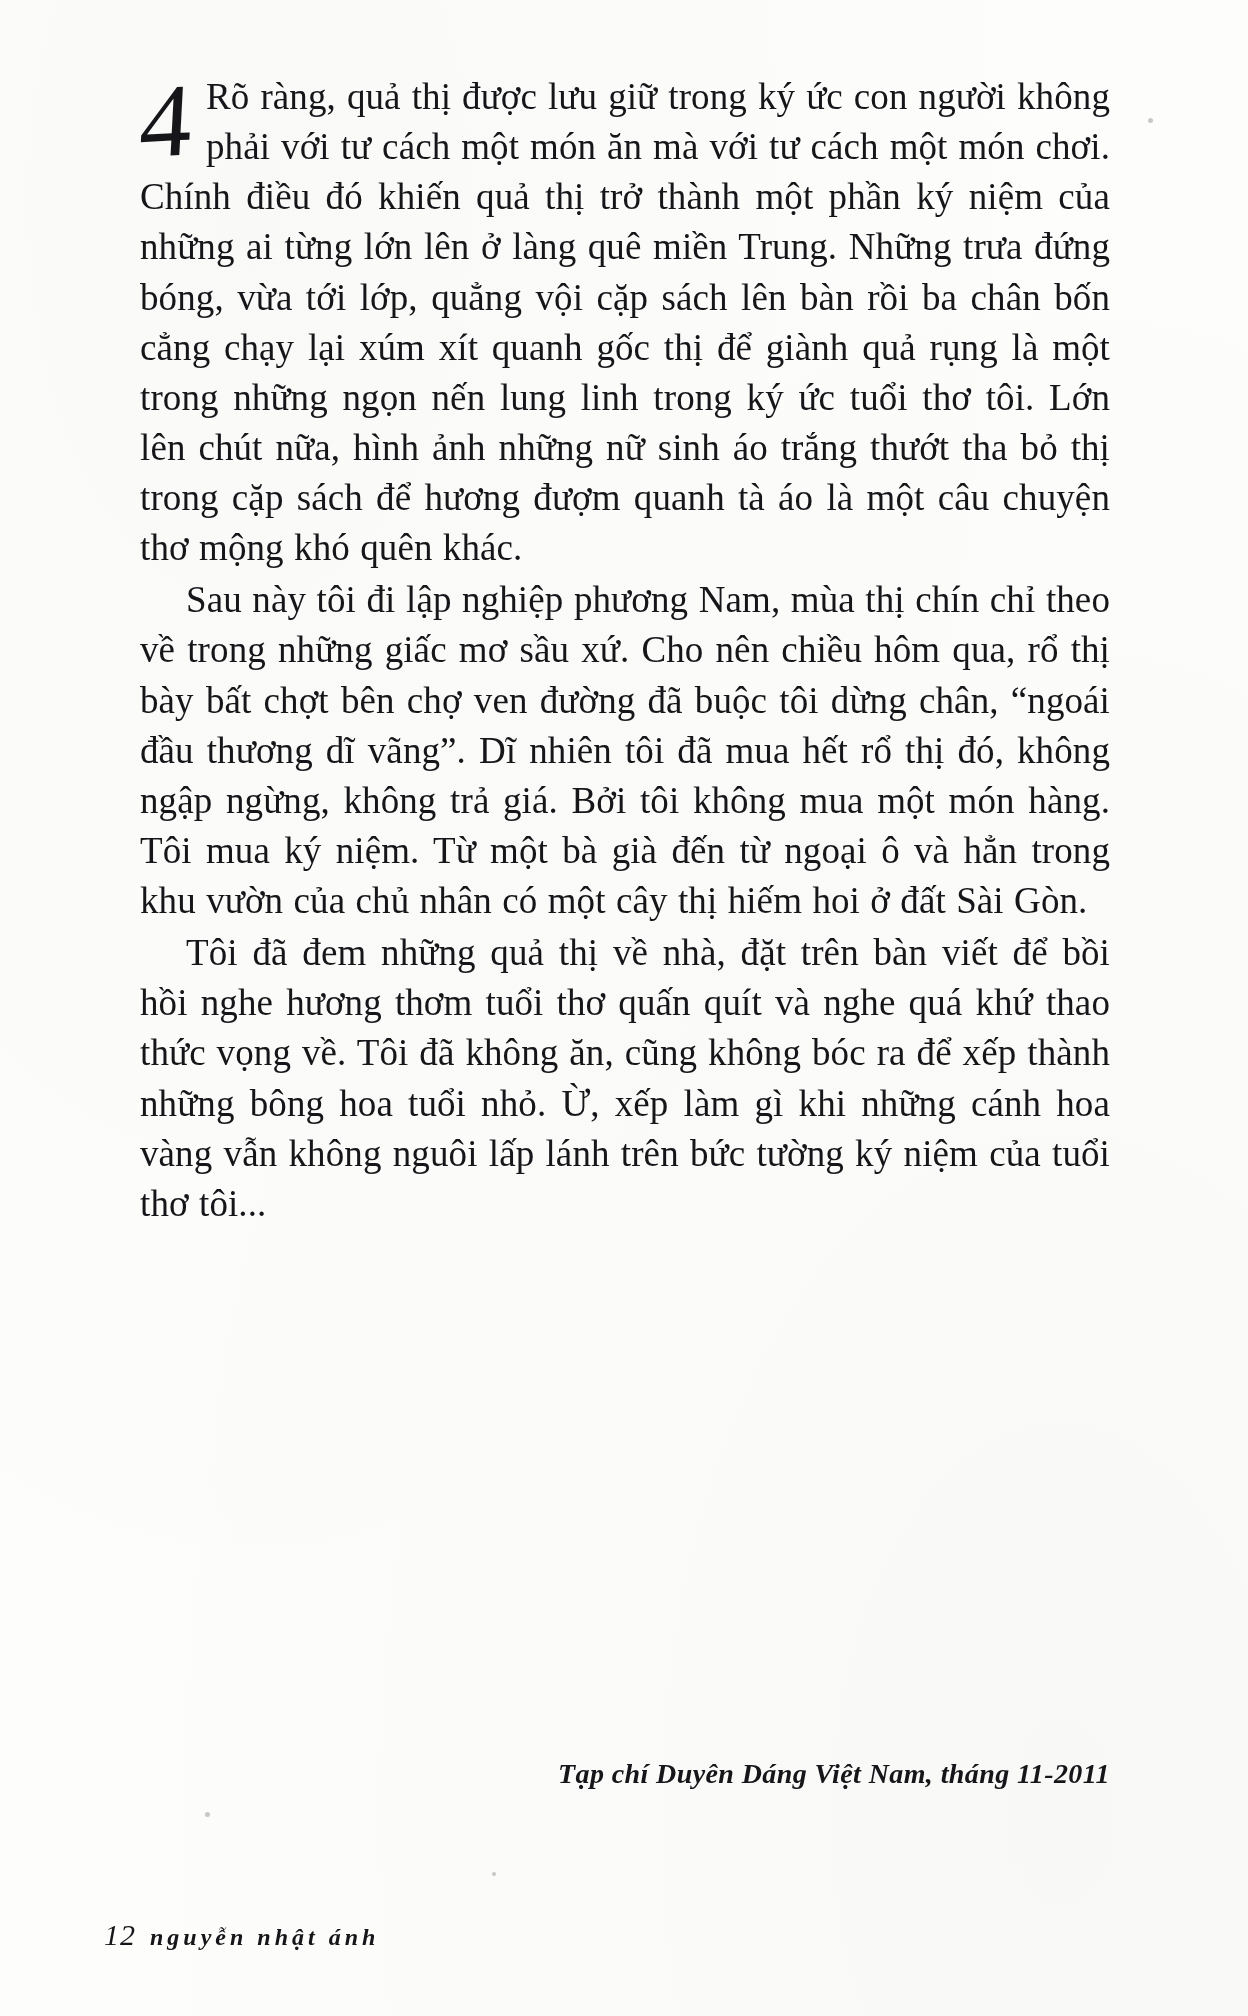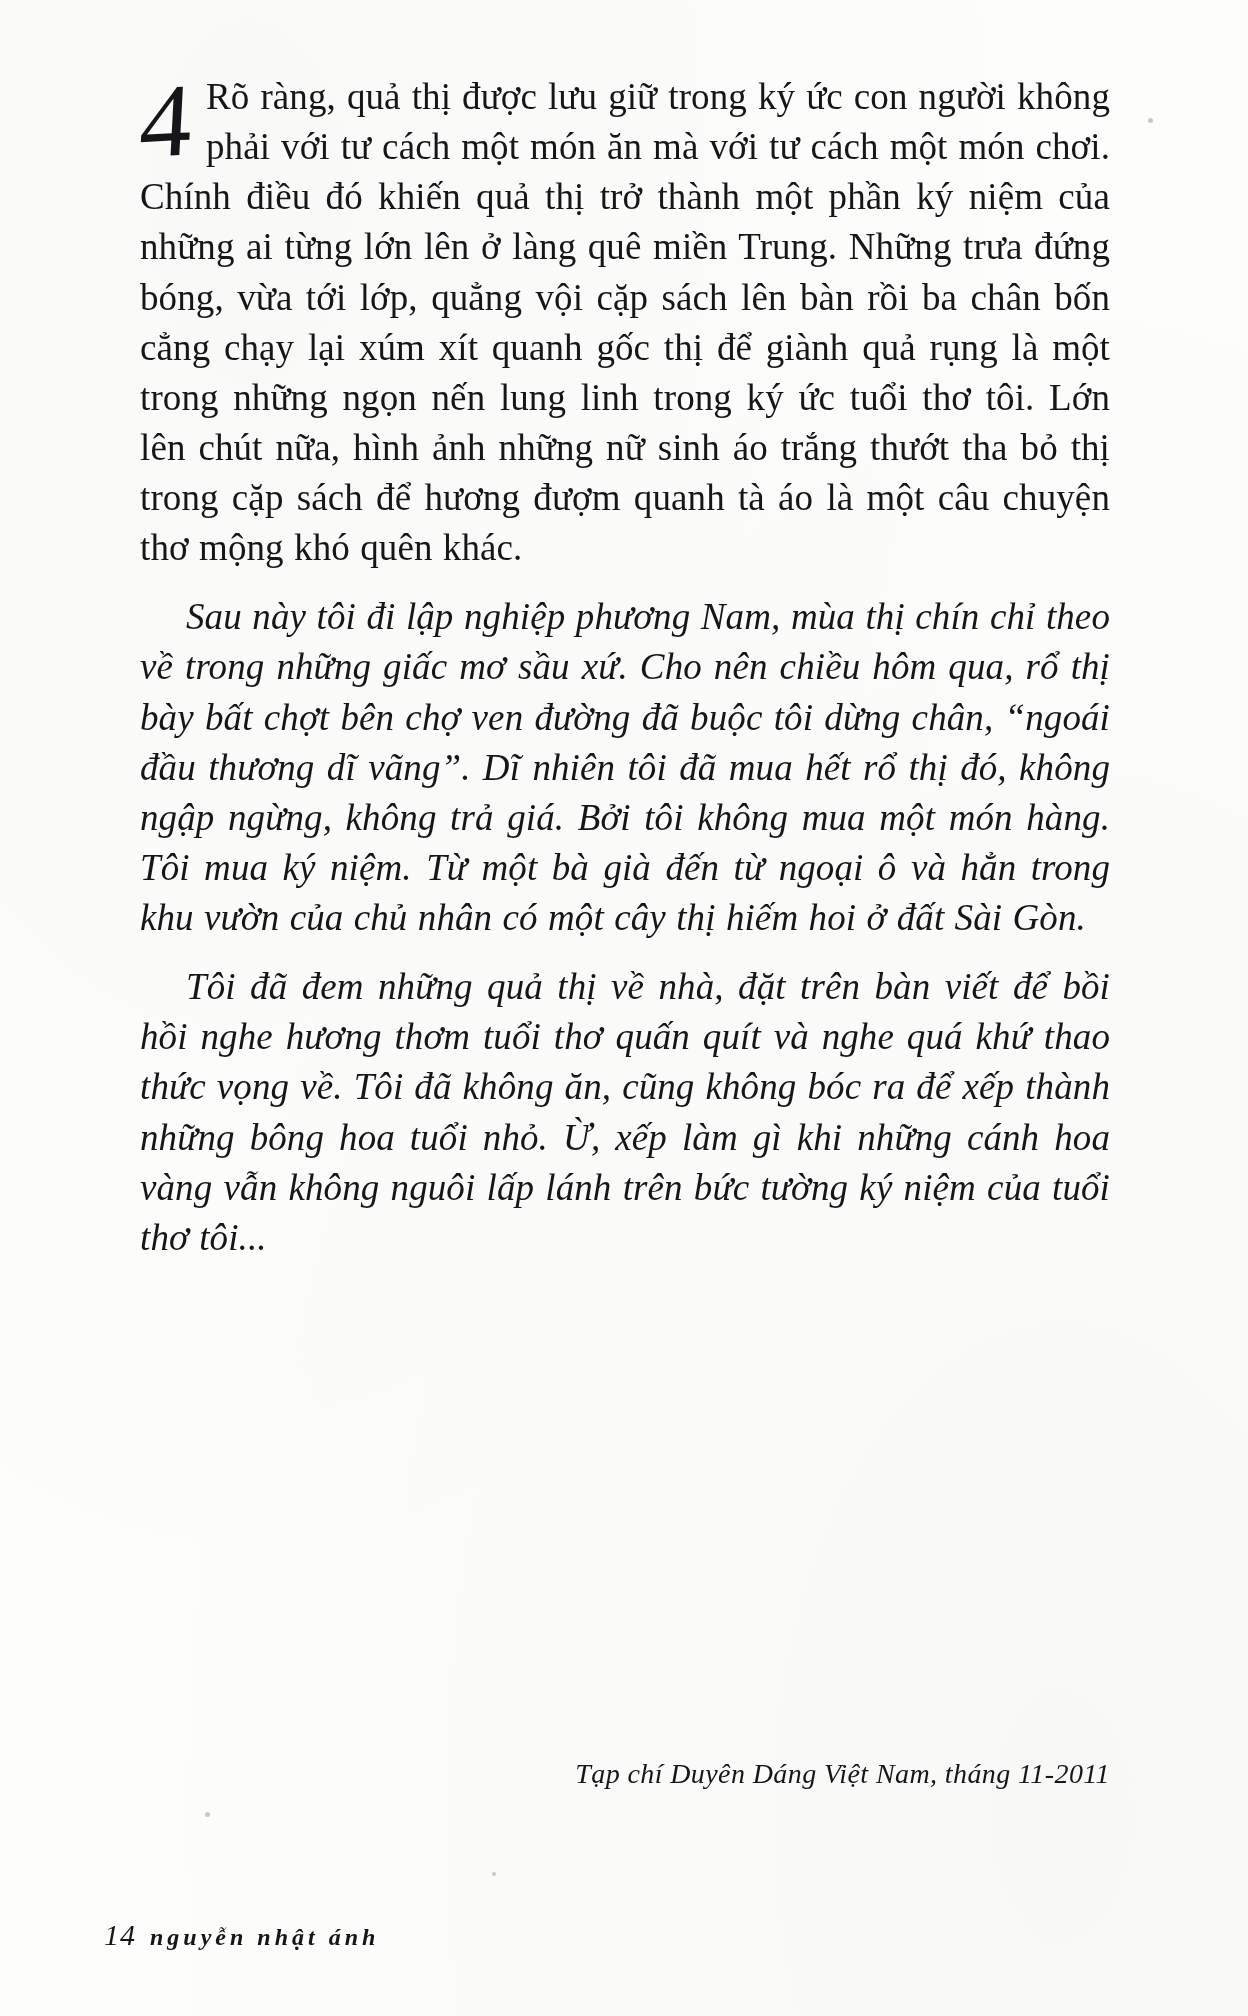--- a/index.html
+++ b/index.html
@@ -58,37 +58,36 @@
     font-size: 37px;
     line-height: 1.355;
     text-align: justify;
     text-justify: inter-word;
     letter-spacing: 0.1px;
     word-spacing: 1px;
   }
 
   p.para + p.para {
     text-indent: 46px;
-    margin-top: 19px;
-    font-style: italic;
+    margin-top: 2px;
   }
 
   .it {
   }
 
   .source-line {
     position: absolute;
     left: 140px;
     top: 1758px;
     width: 970px;
     text-align: right;
     padding-right: 10px;
     font-size: 28px;
     font-style: italic;
-    font-weight: 400;
+    font-weight: 700;
     letter-spacing: 0.4px;
   }
 
   .folio {
     position: absolute;
     left: 104px;
     top: 1918px;
     display: flex;
     align-items: baseline;
     gap: 14px;
@@ -129,17 +128,17 @@
 
     <p class="para" id="para-1"><span>Rõ ràng, quả thị được lưu giữ trong ký ức con người không phải với tư cách một </span><span class="it">món ăn</span><span> mà với tư cách một </span><span class="it">món chơi</span><span>. Chính điều đó khiến quả thị trở thành một phần ký niệm của những ai từng lớn lên ở làng quê miền Trung. Những trưa đứng bóng, vừa tới lớp, quẳng vội cặp sách lên bàn rồi ba chân bốn cẳng chạy lại xúm xít quanh gốc thị để giành quả rụng là một trong những ngọn nến lung linh trong ký ức tuổi thơ tôi. Lớn lên chút nữa, hình ảnh những nữ sinh áo trắng thướt tha bỏ thị trong cặp sách để hương đượm quanh tà áo là một câu chuyện thơ mộng khó quên khác.</span></p>
     <p class="para" id="para-2"><span>Sau này tôi đi lập nghiệp phương Nam, mùa thị chín chỉ theo về trong những giấc mơ sầu xứ. Cho nên chiều hôm qua, rổ thị bày bất chợt bên chợ ven đường đã buộc tôi dừng chân, “ngoái đầu thương dĩ vãng”. Dĩ nhiên tôi đã mua hết rổ thị đó, không ngập ngừng, không trả giá. Bởi tôi không mua một món hàng. Tôi mua ký niệm. Từ một bà già đến từ ngoại ô và hẳn trong khu vườn của chủ nhân có một cây thị hiếm hoi ở đất Sài Gòn.</span></p>
     <p class="para" id="para-3"><span>Tôi đã đem những quả thị về nhà, đặt trên bàn viết để bồi hồi nghe hương thơm tuổi thơ quấn quít và nghe quá khứ thao thức vọng về. Tôi đã không ăn, cũng không bóc ra để xếp thành những bông hoa tuổi nhỏ. Ừ, xếp làm gì khi những cánh hoa vàng vẫn không nguôi lấp lánh trên bức tường ký niệm của tuổi thơ tôi...</span></p>
 
   </div>
 
   <div class="source-line">Tạp chí Duyên Dáng Việt Nam, tháng 11-2011</div>
 
   <div class="folio">
-    <span class="folio-number">14</span>
+    <span class="folio-number">12</span>
     <span class="folio-author">nguyễn nhật ánh</span>
   </div>
 
 </div>
 
 </body></html>

